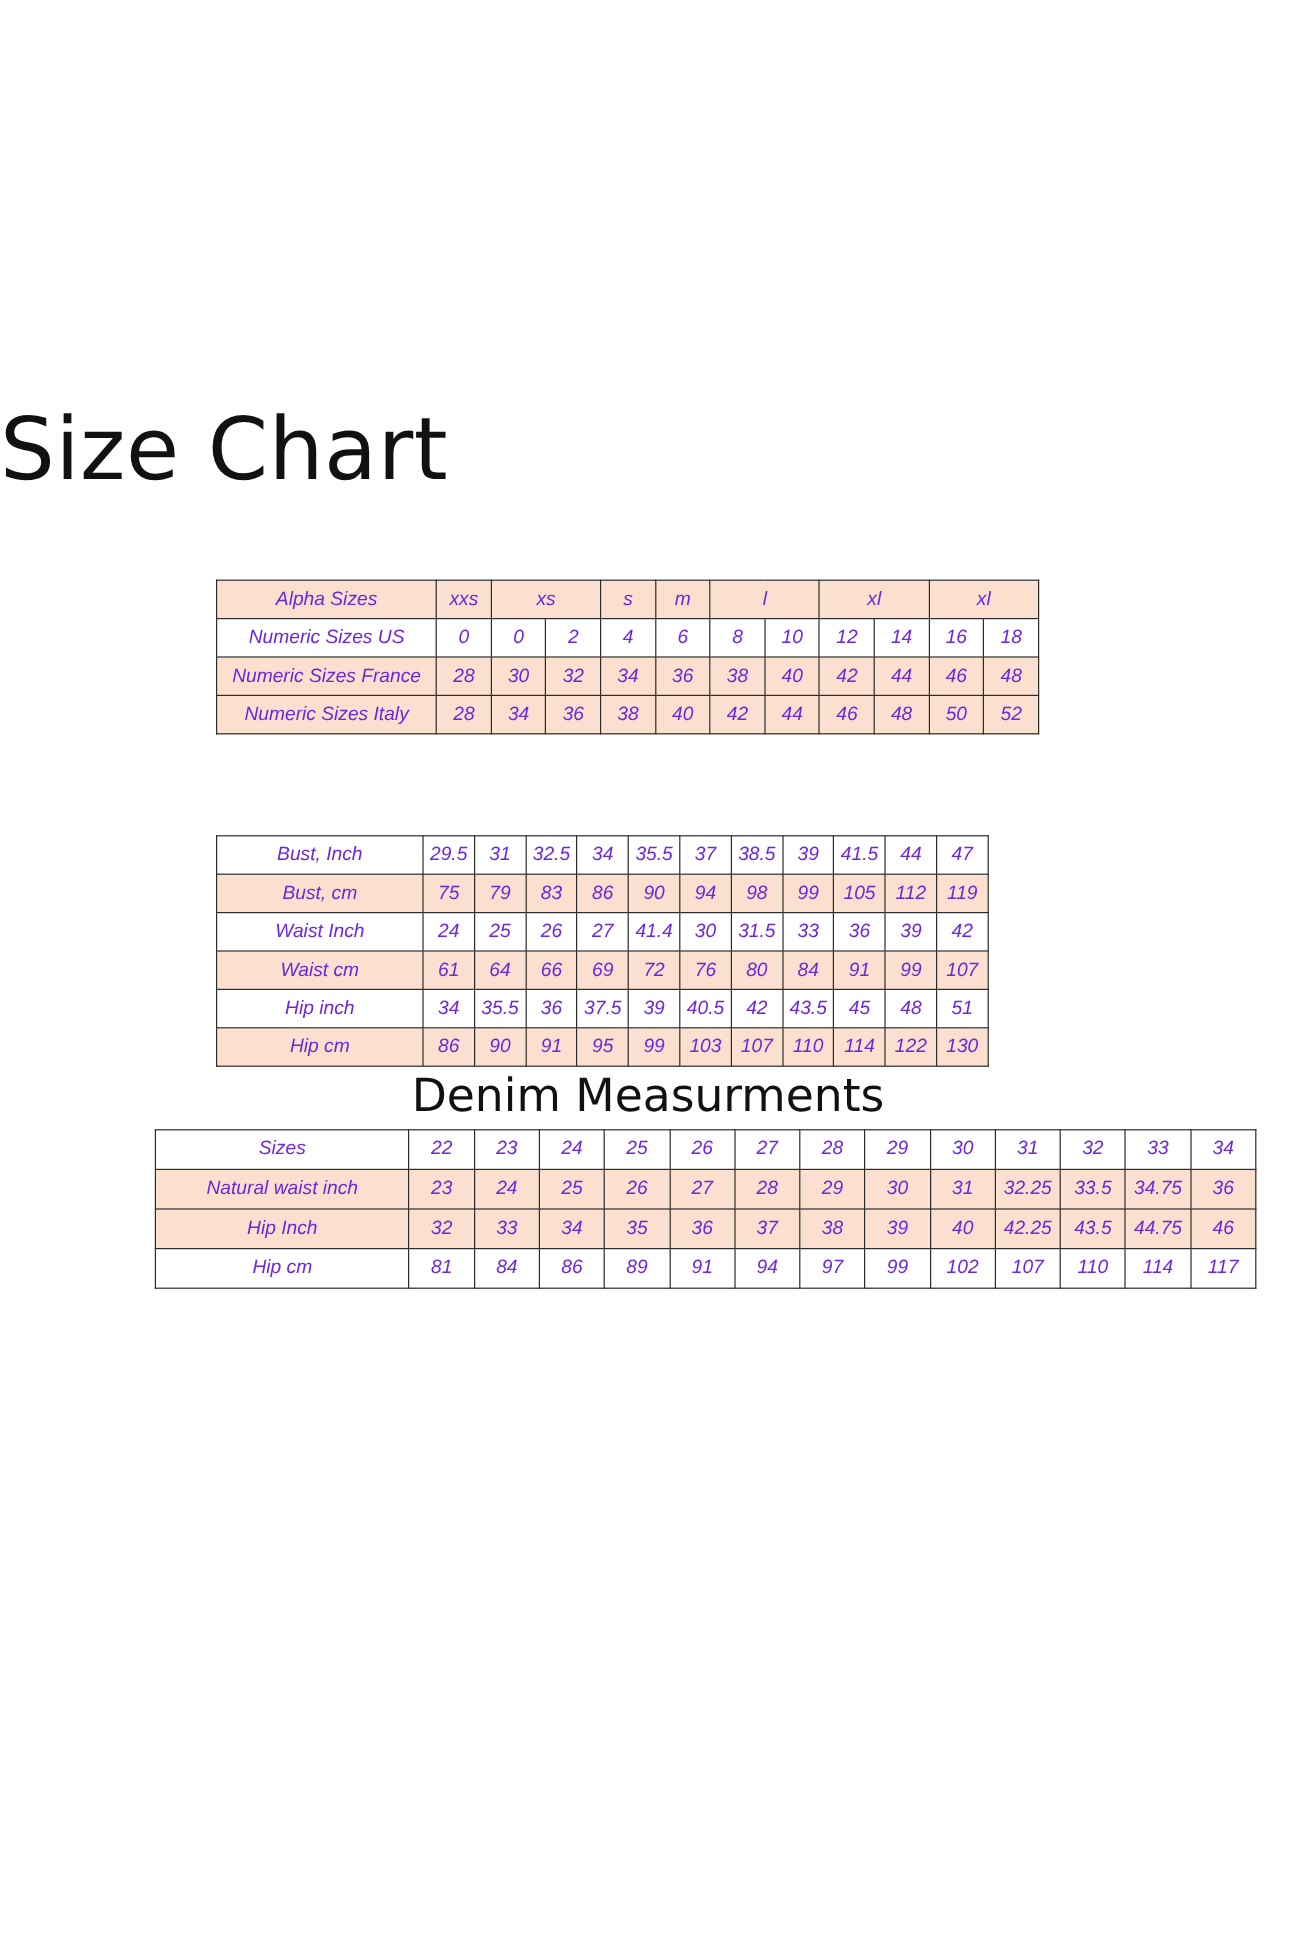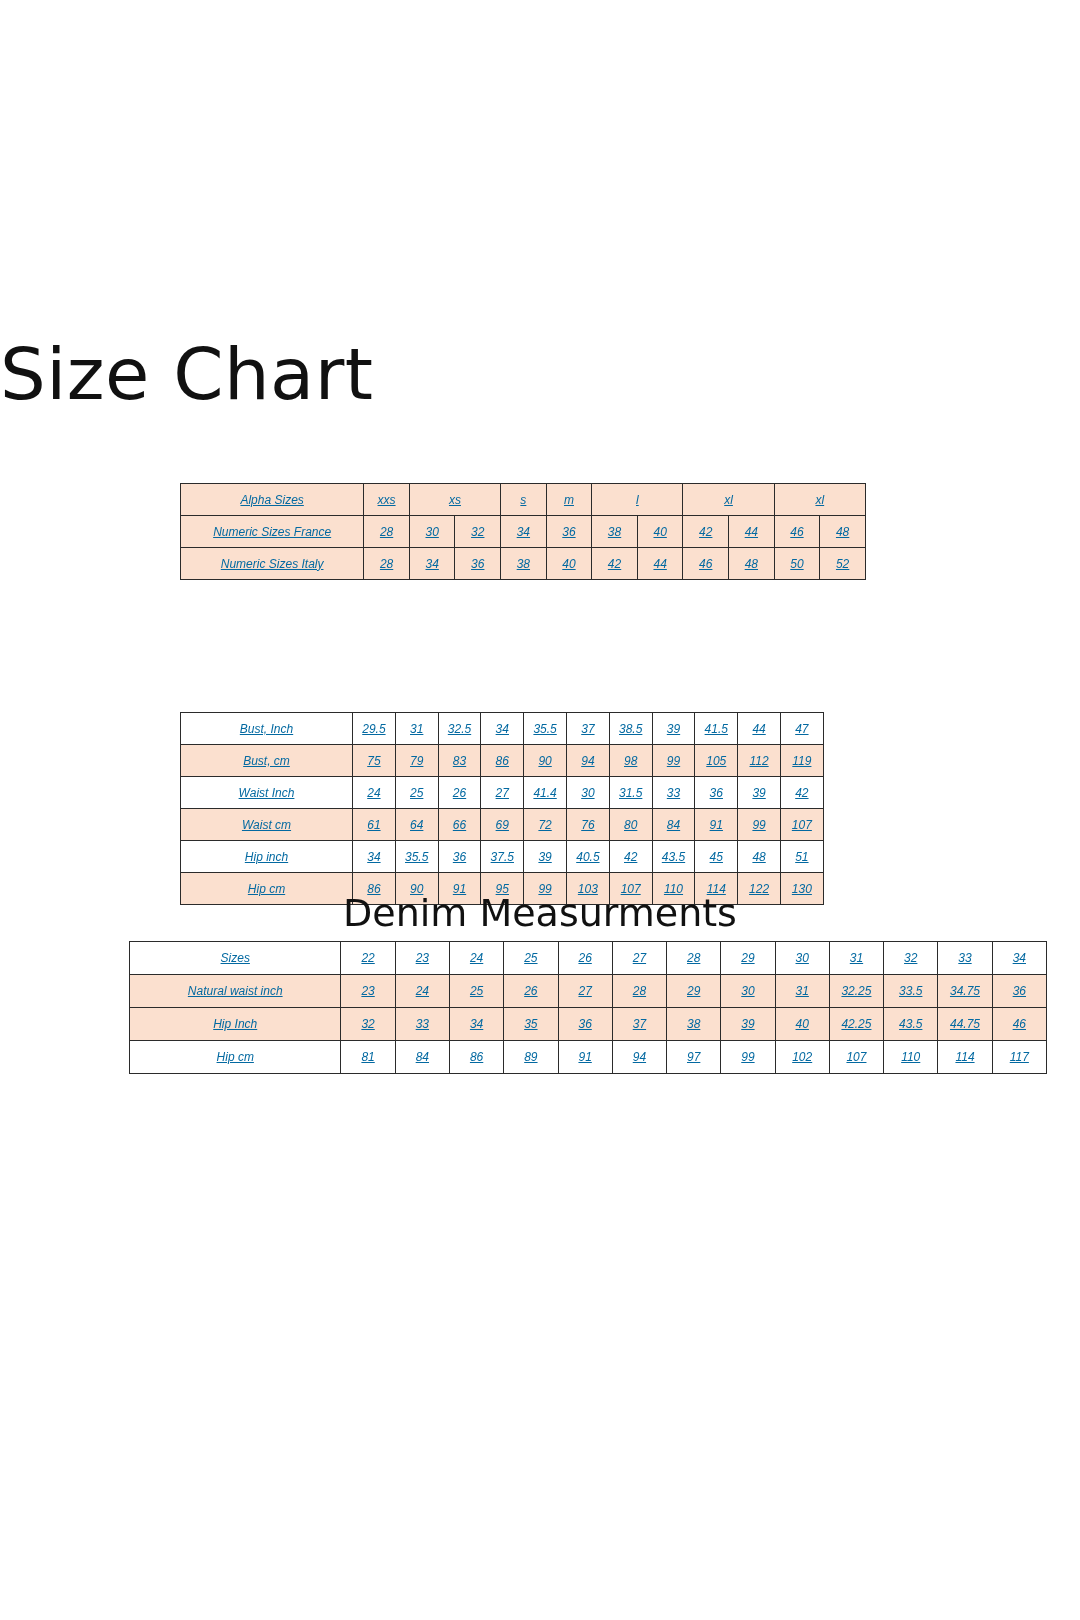--- a/index.html
+++ b/index.html
@@ -41,24 +41,23 @@
     color: #111;
     margin: 0;
     padding: 0;
     line-height: 1;
   }
 
   table.sz {
     border-collapse: collapse;
     table-layout: fixed;
     font-style: italic;
-    font-size: 12px;
-    color: #0369a1;
+    font-size: 16px;
+    color: #6d28d9;
     background: #ffffff;
-    text-decoration: underline;
   }
   table.sz td, table.sz th {
     border: 1px solid #2b2b2b;
     text-align: center;
     vertical-align: middle;
     height: 31px;
     padding: 0 2px;
     font-weight: normal;
     font-style: italic;
     white-space: nowrap;
@@ -81,21 +80,21 @@
     top: 483px;
     width: 686px;
   }
   #table-alpha col.lbl { width: 172px; }
   #table-alpha col.c { width: 42.8px; }
 
   
   #table-body {
     position: absolute;
     left: 180px;
-    top: 712px;
+    top: 696px;
     width: 630px;
   }
   #table-body col.lbl { width: 172px; }
   #table-body col.c { width: 42.8px; }
 
   
   #denim-title {
     position: absolute;
     left: 0;
     top: 894px;
@@ -140,20 +139,34 @@
     <tbody>
         <tr class="shade bold">
           <td class="rowlabel bold">Alpha Sizes</td>
           <td>xxs</td>
           <td colspan="2">xs</td>
           <td>s</td>
           <td>m</td>
           <td colspan="2">l</td>
           <td colspan="2">xl</td>
           <td colspan="2">xl</td>
+        </tr>
+        <tr>
+          <td class="rowlabel bold">Numeric Sizes US</td>
+          <td>0</td>
+          <td>0</td>
+          <td>2</td>
+          <td>4</td>
+          <td>6</td>
+          <td>8</td>
+          <td>10</td>
+          <td>12</td>
+          <td>14</td>
+          <td>16</td>
+          <td>18</td>
         </tr>
         <tr class="shade">
           <td class="rowlabel bold">Numeric Sizes France</td>
           <td>28</td>
           <td>30</td>
           <td>32</td>
           <td>34</td>
           <td>36</td>
           <td>38</td>
           <td>40</td>

